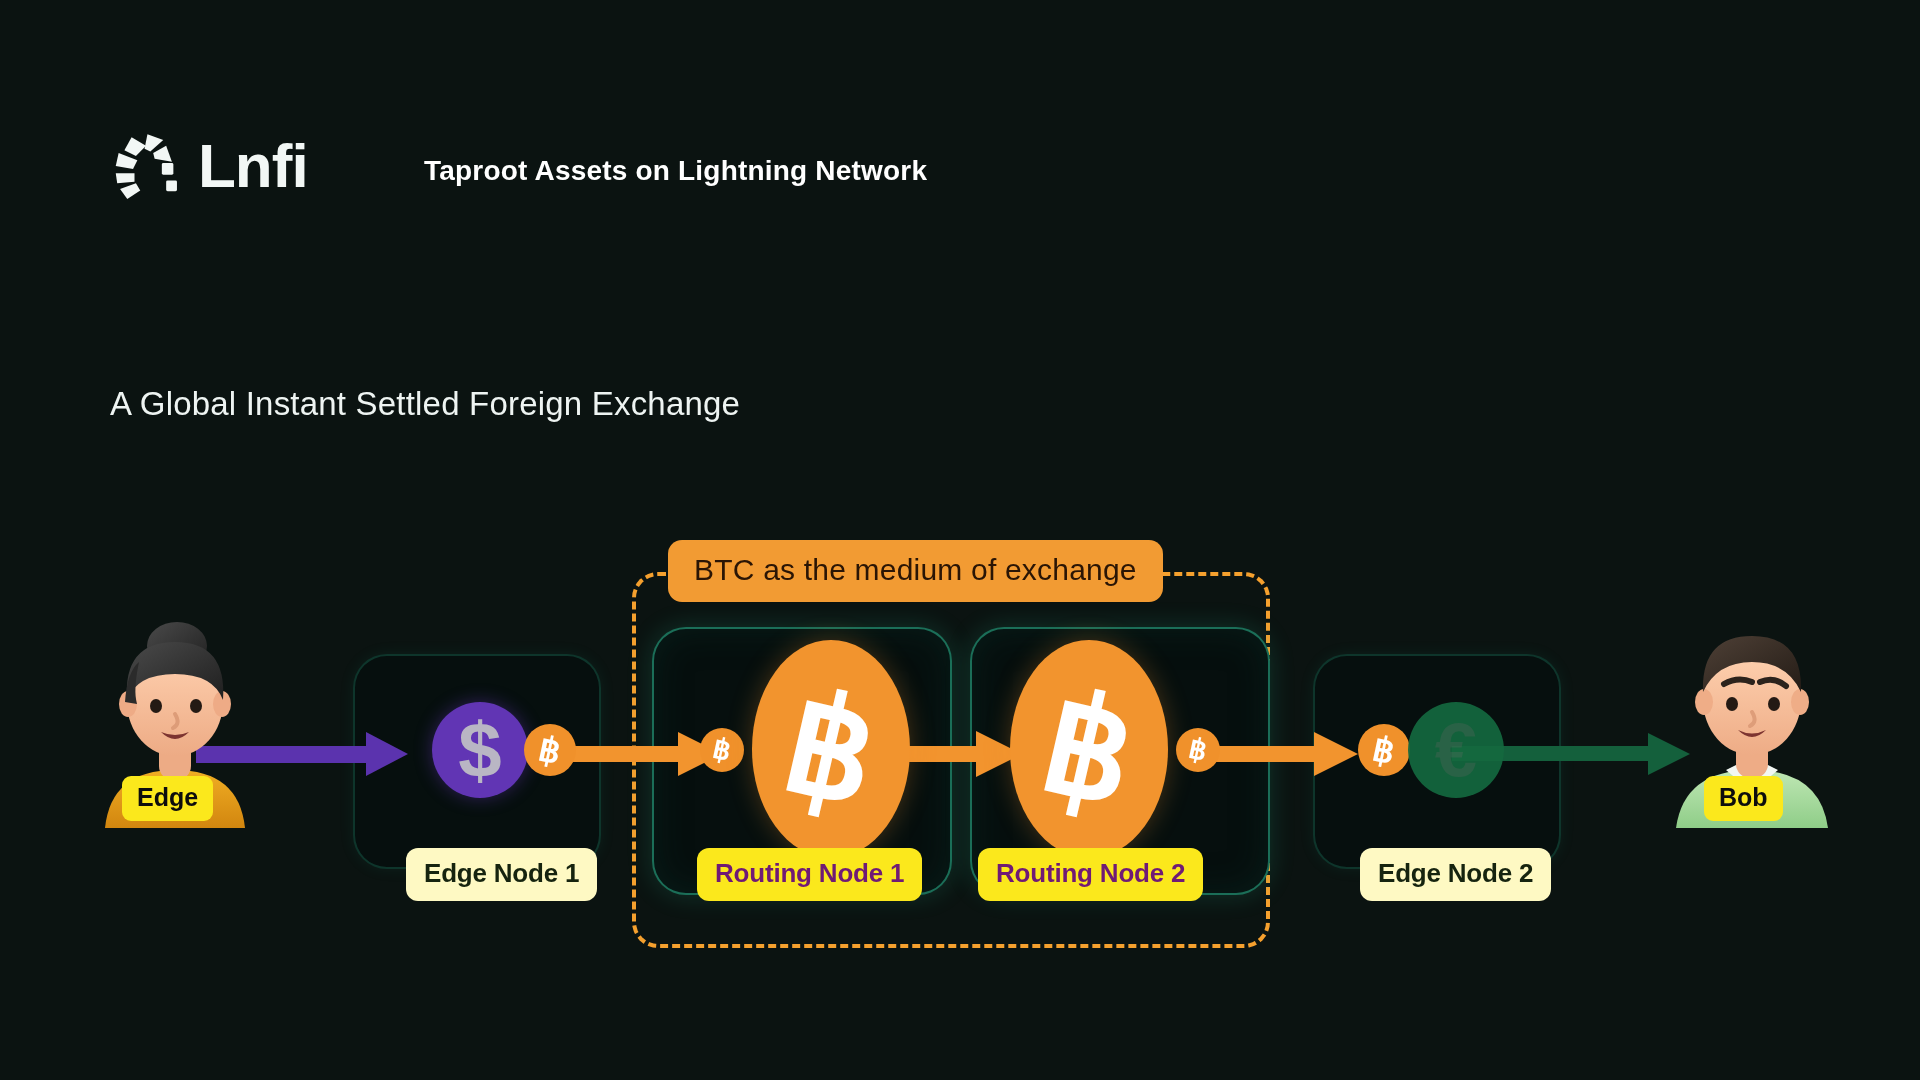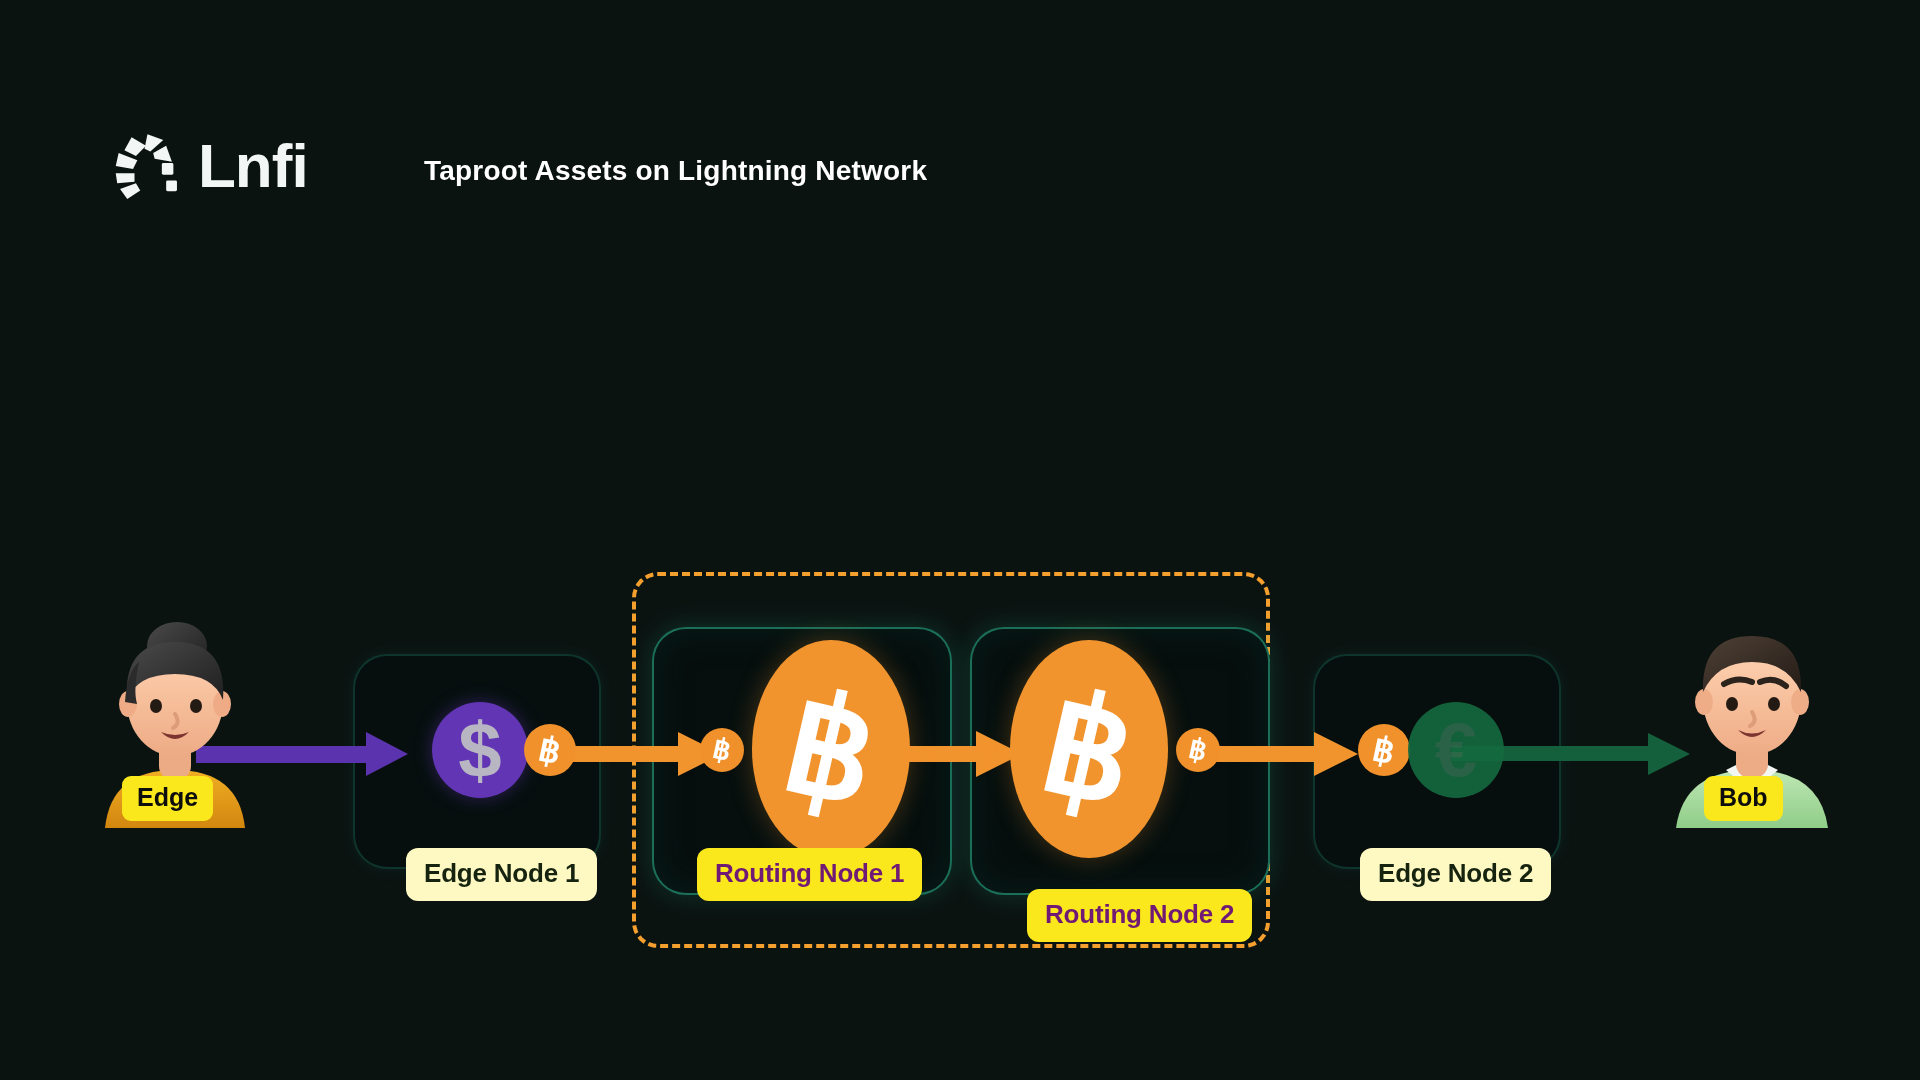--- a/index.html
+++ b/index.html
@@ -88,22 +88,24 @@
           <path d="M38 96 L48 76 L58 82 L52 98 Z" opacity="0"></path>
           <rect x="72" y="46" width="16" height="16" rx="2"></rect>
           <rect x="78" y="70" width="15" height="15" rx="2"></rect>
         </g>
       </svg>
     </span>
     <span class="logo-word">Lnfi</span>
   </div>
 
   <div class="deck-title">Taproot Assets on Lightning Network</div>
+  <div class="subtitle">A Global Instant Settled Foreign Exchange</div>
 
   <div class="dashed-box"></div>
+  <div class="btc-pill">BTC as the medium of exchange</div>
 
   <div class="node-card dim" style="left:353px;top:654px;width:248px;height:215px;"></div>
   <div class="node-card" style="left:652px;top:627px;width:300px;height:268px;"></div>
   <div class="node-card" style="left:970px;top:627px;width:300px;height:268px;"></div>
   <div class="node-card dim" style="left:1313px;top:654px;width:248px;height:215px;"></div>
 
   <svg class="line" style="left:196px;top:724px;width:230px;height:60px;" viewBox="0 0 230 60">
     <rect x="0" y="22" width="182" height="17" fill="#5b33ae"></rect>
     <path d="M170 8 L212 30 L170 52 Z" fill="#5b33ae"></path>
   </svg>
@@ -155,21 +157,21 @@
   <div class="coin coin-btc" style="left:1358px;top:724px;width:52px;height:52px;">
     <span class="glyph" style="color:#fff;font-size:34px;transform:rotate(12deg);">฿</span>
   </div>
 
   <div class="coin coin-eur" style="left:1408px;top:702px;width:96px;height:96px;">
     <span class="glyph" style="color:#2d6a4b;font-size:76px;">€</span>
   </div>
 
   <div class="node-label dim" style="left:394px;top:848px;">Edge Node 1</div>
   <div class="node-label" style="left:697px;top:848px;">Routing Node 1</div>
-  <div class="node-label" style="left:1027px;top:848px;margin-top:41px;">Routing Node 2</div>
+  <div class="node-label" style="left:978px;top:848px;">Routing Node 2</div>
   <div class="node-label dim" style="left:1348px;top:848px;">Edge Node 2</div>
 
   <svg class="avatar" style="left:95px;top:618px;width:160px;height:210px;" viewBox="0 0 160 210">
     <defs>
       <linearGradient id="aliceShirt" x1="0" y1="0" x2="0" y2="1">
         <stop offset="0%" stop-color="#f0ae24"></stop>
           <stop offset="100%" stop-color="#d2860f"></stop>
       </linearGradient>
       <linearGradient id="aliceSkin" x1="0" y1="0" x2="0" y2="1">
         <stop offset="0%" stop-color="#ffd1b0"></stop>

